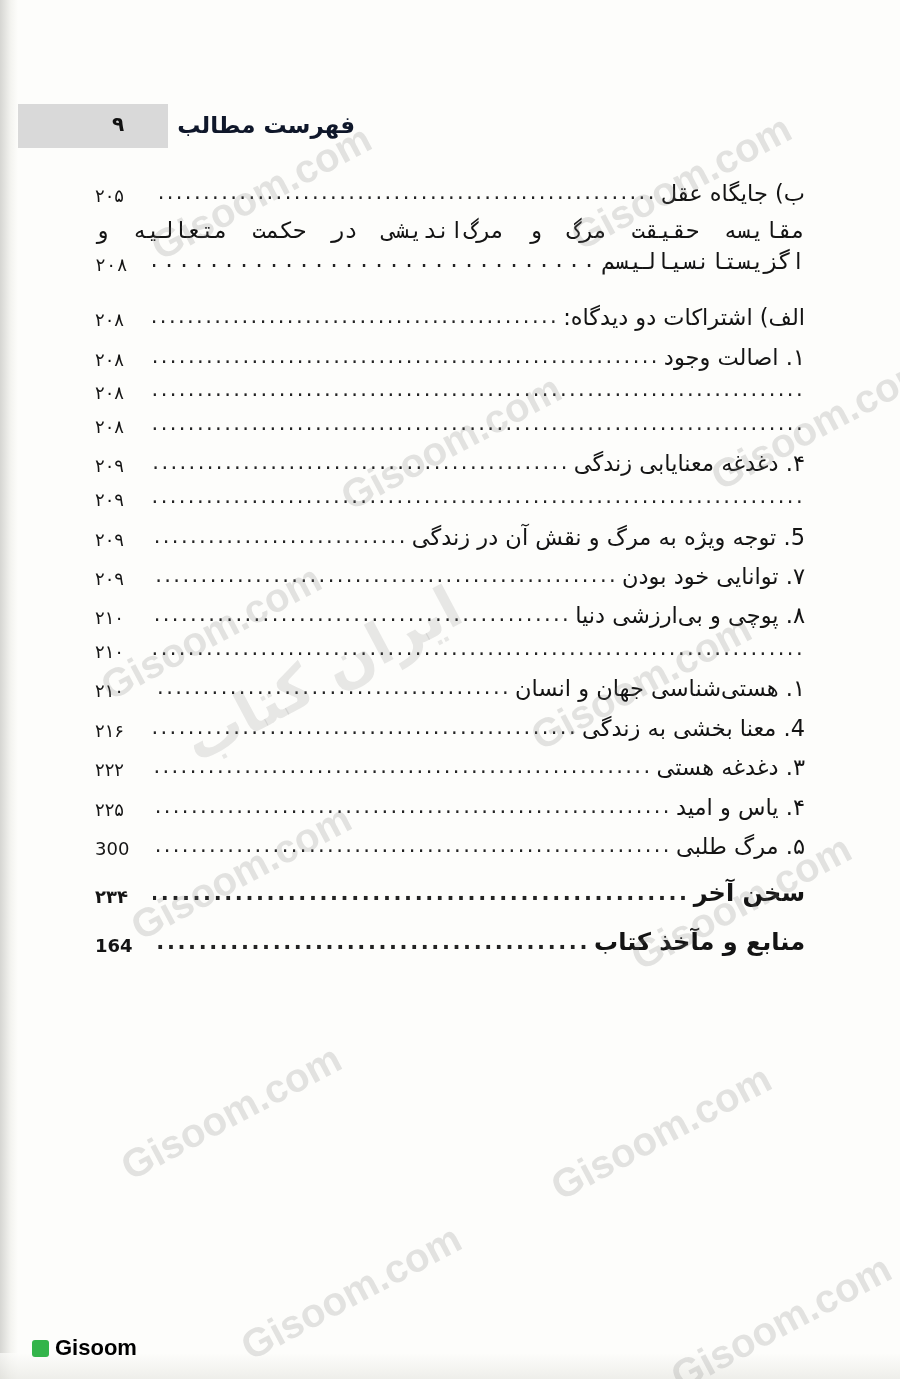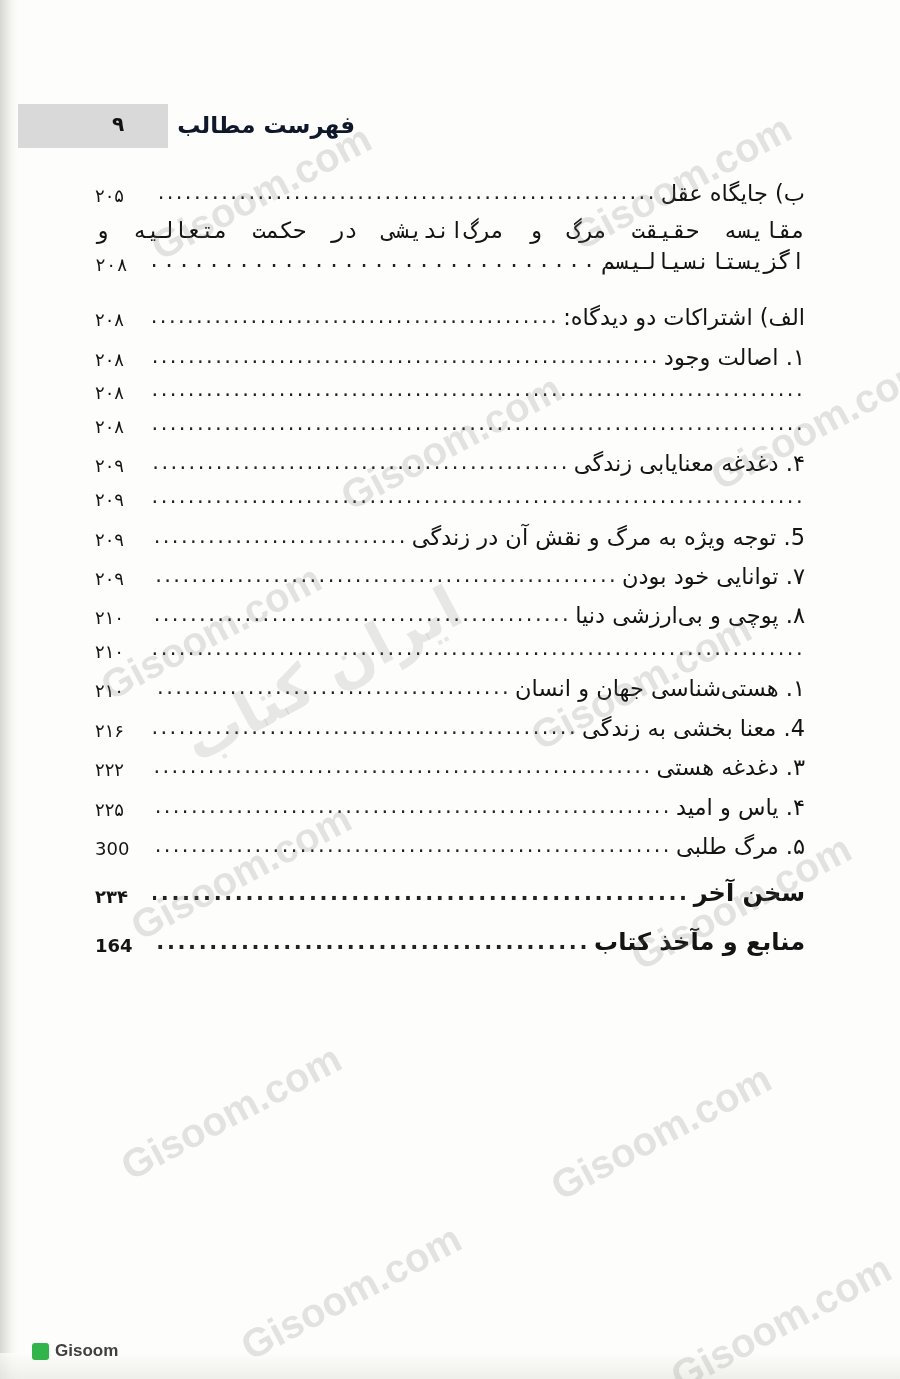--- a/index.html
+++ b/index.html
@@ -181,23 +181,23 @@
   }
   .footer-logo .mark {
     width: 17px;
     height: 17px;
     border-radius: 3px;
     background: #33b44a;
     display: inline-block;
   }
   .footer-logo .txt {
     font-family: "Liberation Sans", sans-serif;
-    font-size: 17px;
+    font-size: 22px;
     font-weight: 700;
-    color: #404040;
+    color: #000000;
   }
 </style>
 </head>
 <body>
 
 <div class="page">
 
   <div class="page-edge-left"></div>
   <div class="page-edge-bottom"></div>
 

